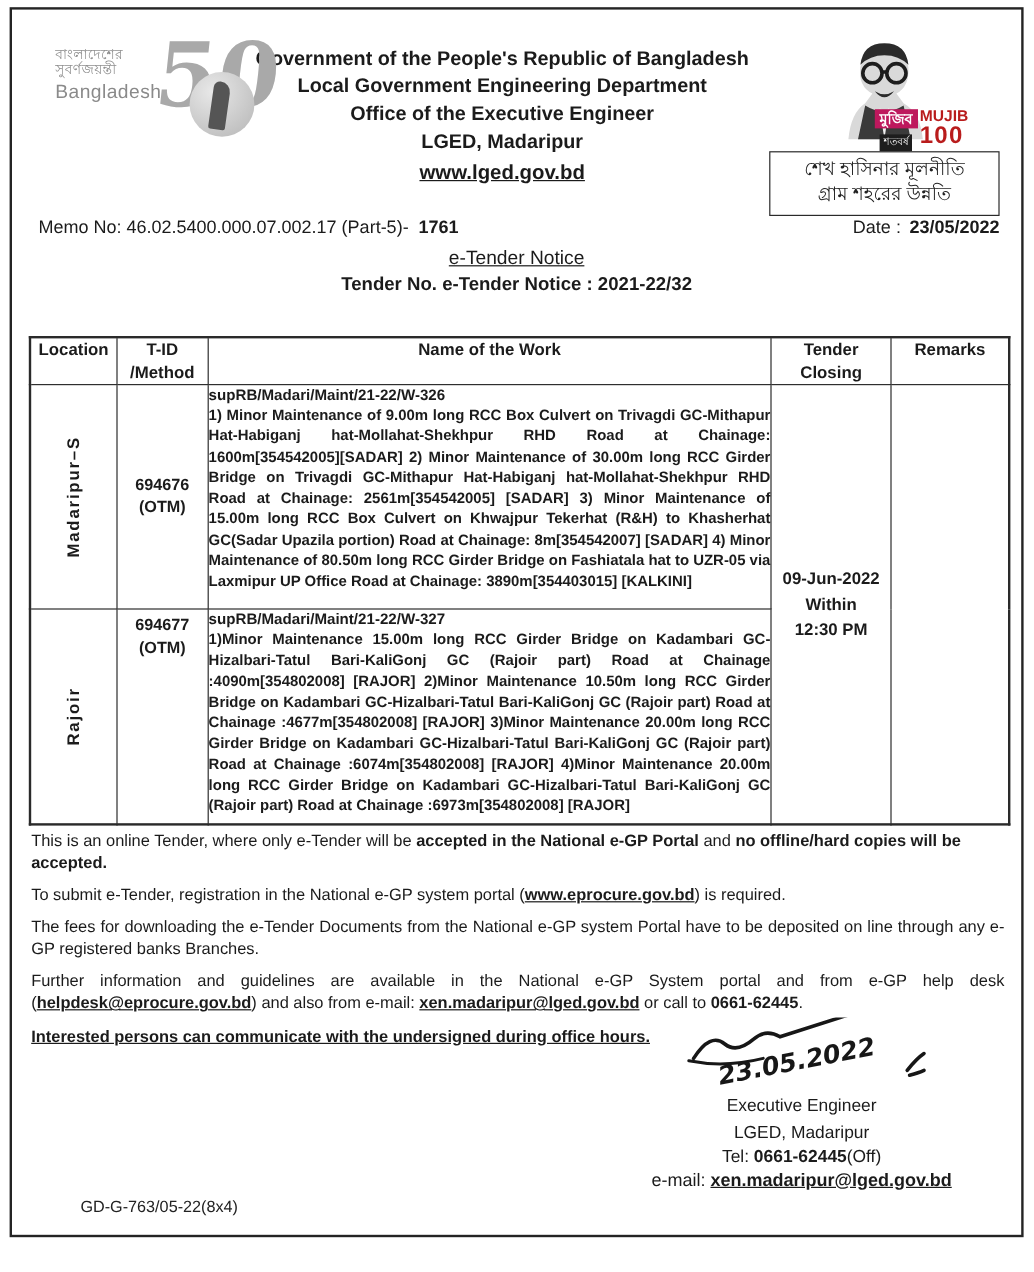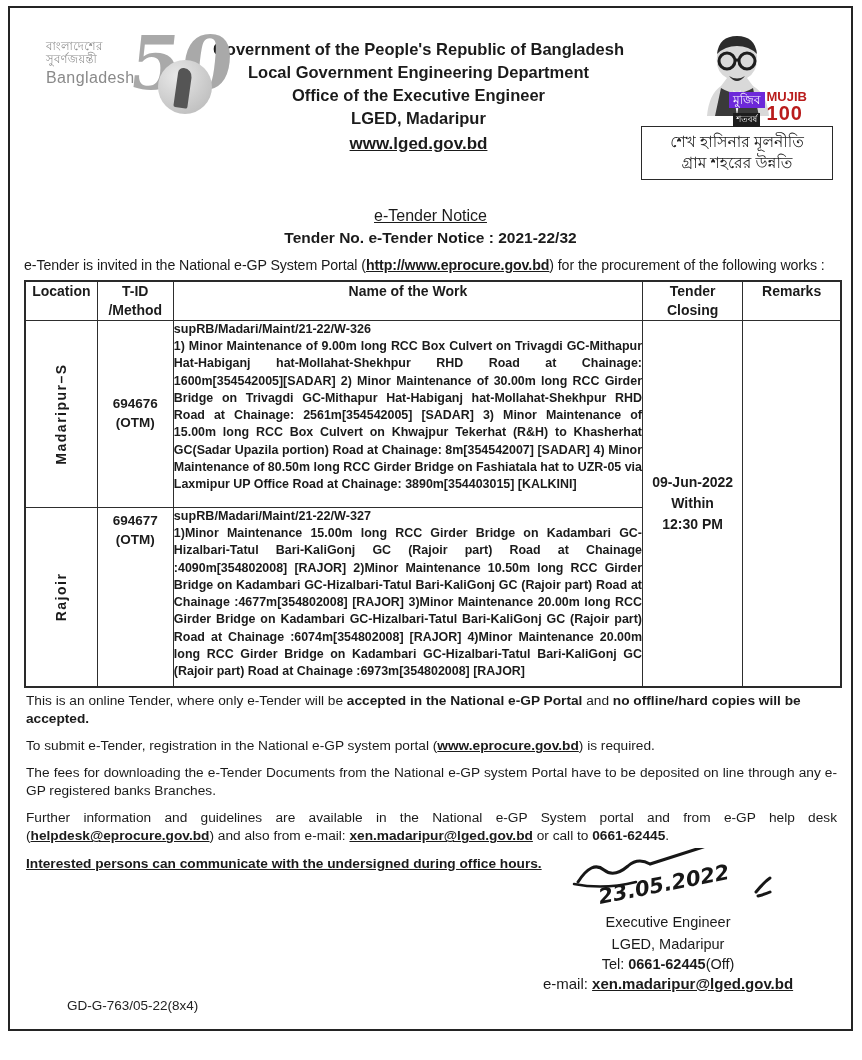--- a/index.html
+++ b/index.html
@@ -14,21 +14,21 @@
   .b50-en{font-size:16px;margin-top:3px;letter-spacing:.4px;color:#8a8a8a;}
   .b50-num{position:absolute;left:108px;top:2px;font-size:74px;font-weight:bold;color:#a9a9a9;line-height:1;font-family:"DejaVu Serif",serif;transform:skewX(-6deg);}
   .b50-circle{position:absolute;left:136px;top:36px;width:54px;height:54px;border-radius:50%;background:radial-gradient(circle at 35% 30%,#e8e8e8,#b5b5b5);}
   .b50-fig{position:absolute;left:154px;top:44px;width:14px;height:40px;background:#555;border-radius:6px 10px 2px 2px;transform:rotate(8deg);}
   .hdr-center{flex:1;text-align:center;padding-top:14px;}
   .hdr-line{font-weight:bold;font-size:16.5px;line-height:23px;}
   .hdr-web{font-weight:bold;font-size:17px;text-decoration:underline;margin-top:4px;display:inline-block;}
   .logo-right{width:208px;flex:none;text-align:center;position:relative;padding-top:4px;}
   .mujib-face{display:block;margin:0 auto;}
   .mujib-tags{position:absolute;left:96px;top:66px;display:flex;align-items:flex-start;}
-  .mujib-black{background:#6d28d9;color:#fff;font-size:12px;font-weight:normal;padding:1px 4px;line-height:1.25;}
+  .mujib-black{background:#be185d;color:#fff;font-size:12px;font-weight:bold;padding:1px 4px;line-height:1.25;}
   .mujib-sub{background:#1d1d1d;color:#fff;font-size:8.5px;padding:0 3px;margin-top:1px;display:inline-block;}
   .mujib-gray{color:#b91c1c;font-weight:bold;font-size:13px;line-height:1;text-align:left;margin-left:2px;}
   .mujib-100{font-size:20px;letter-spacing:1px;}
   .slogan-box{border:1.6px solid #2a2a2a;margin:6px auto 0;width:186px;padding:5px 2px;font-size:15.5px;line-height:1.35;color:#222;}
 
   
   .memo-row{position:absolute;top:173px;left:22px;right:18px;display:flex;justify-content:space-between;font-size:15px;}
   .bold{font-weight:bold;}
   .notice-title{position:absolute;top:199px;left:0;right:0;text-align:center;font-size:16px;text-decoration:underline;}
   .tender-no{position:absolute;top:221px;left:0;right:0;text-align:center;font-size:15.5px;font-weight:bold;}
@@ -111,25 +111,34 @@
           <div class="mujib-100">100</div>
         </div>
       </div>
       <div class="slogan-box">
         <div>শেখ হাসিনার মূলনীতি</div>
         <div>গ্রাম শহরের উন্নতি</div>
       </div>
     </div>
   </div>
 
+  <div class="memo-row">
+    <div>
+      <span>Memo No: 46.02.5400.000.07.002.17 (Part-5)-</span>
+      <span class="bold" style="margin-left:4px;">1761</span>
+    </div>
+    <div>
+      <span>Date :</span>
+      <span class="bold" style="margin-left:3px;">23/05/2022</span>
+    </div>
+  </div>
 
   <div class="notice-title">e-Tender Notice</div>
   <div class="tender-no">Tender No. e-Tender Notice : 2021-22/32</div>
 
-  <div class="intro"><span>e-Tender is invited in the National e-GP System Portal (</span><span class="b u">http://www.eprocure.gov.bd</span><span>) for the procurement of the following works :</span></div>
 
   <table class="works">
     <colgroup>
       <col class="col-loc">
         <col class="col-tid">
         <col class="col-work">
         <col class="col-close">
         <col class="col-rem">
     </colgroup>
     <tbody>

